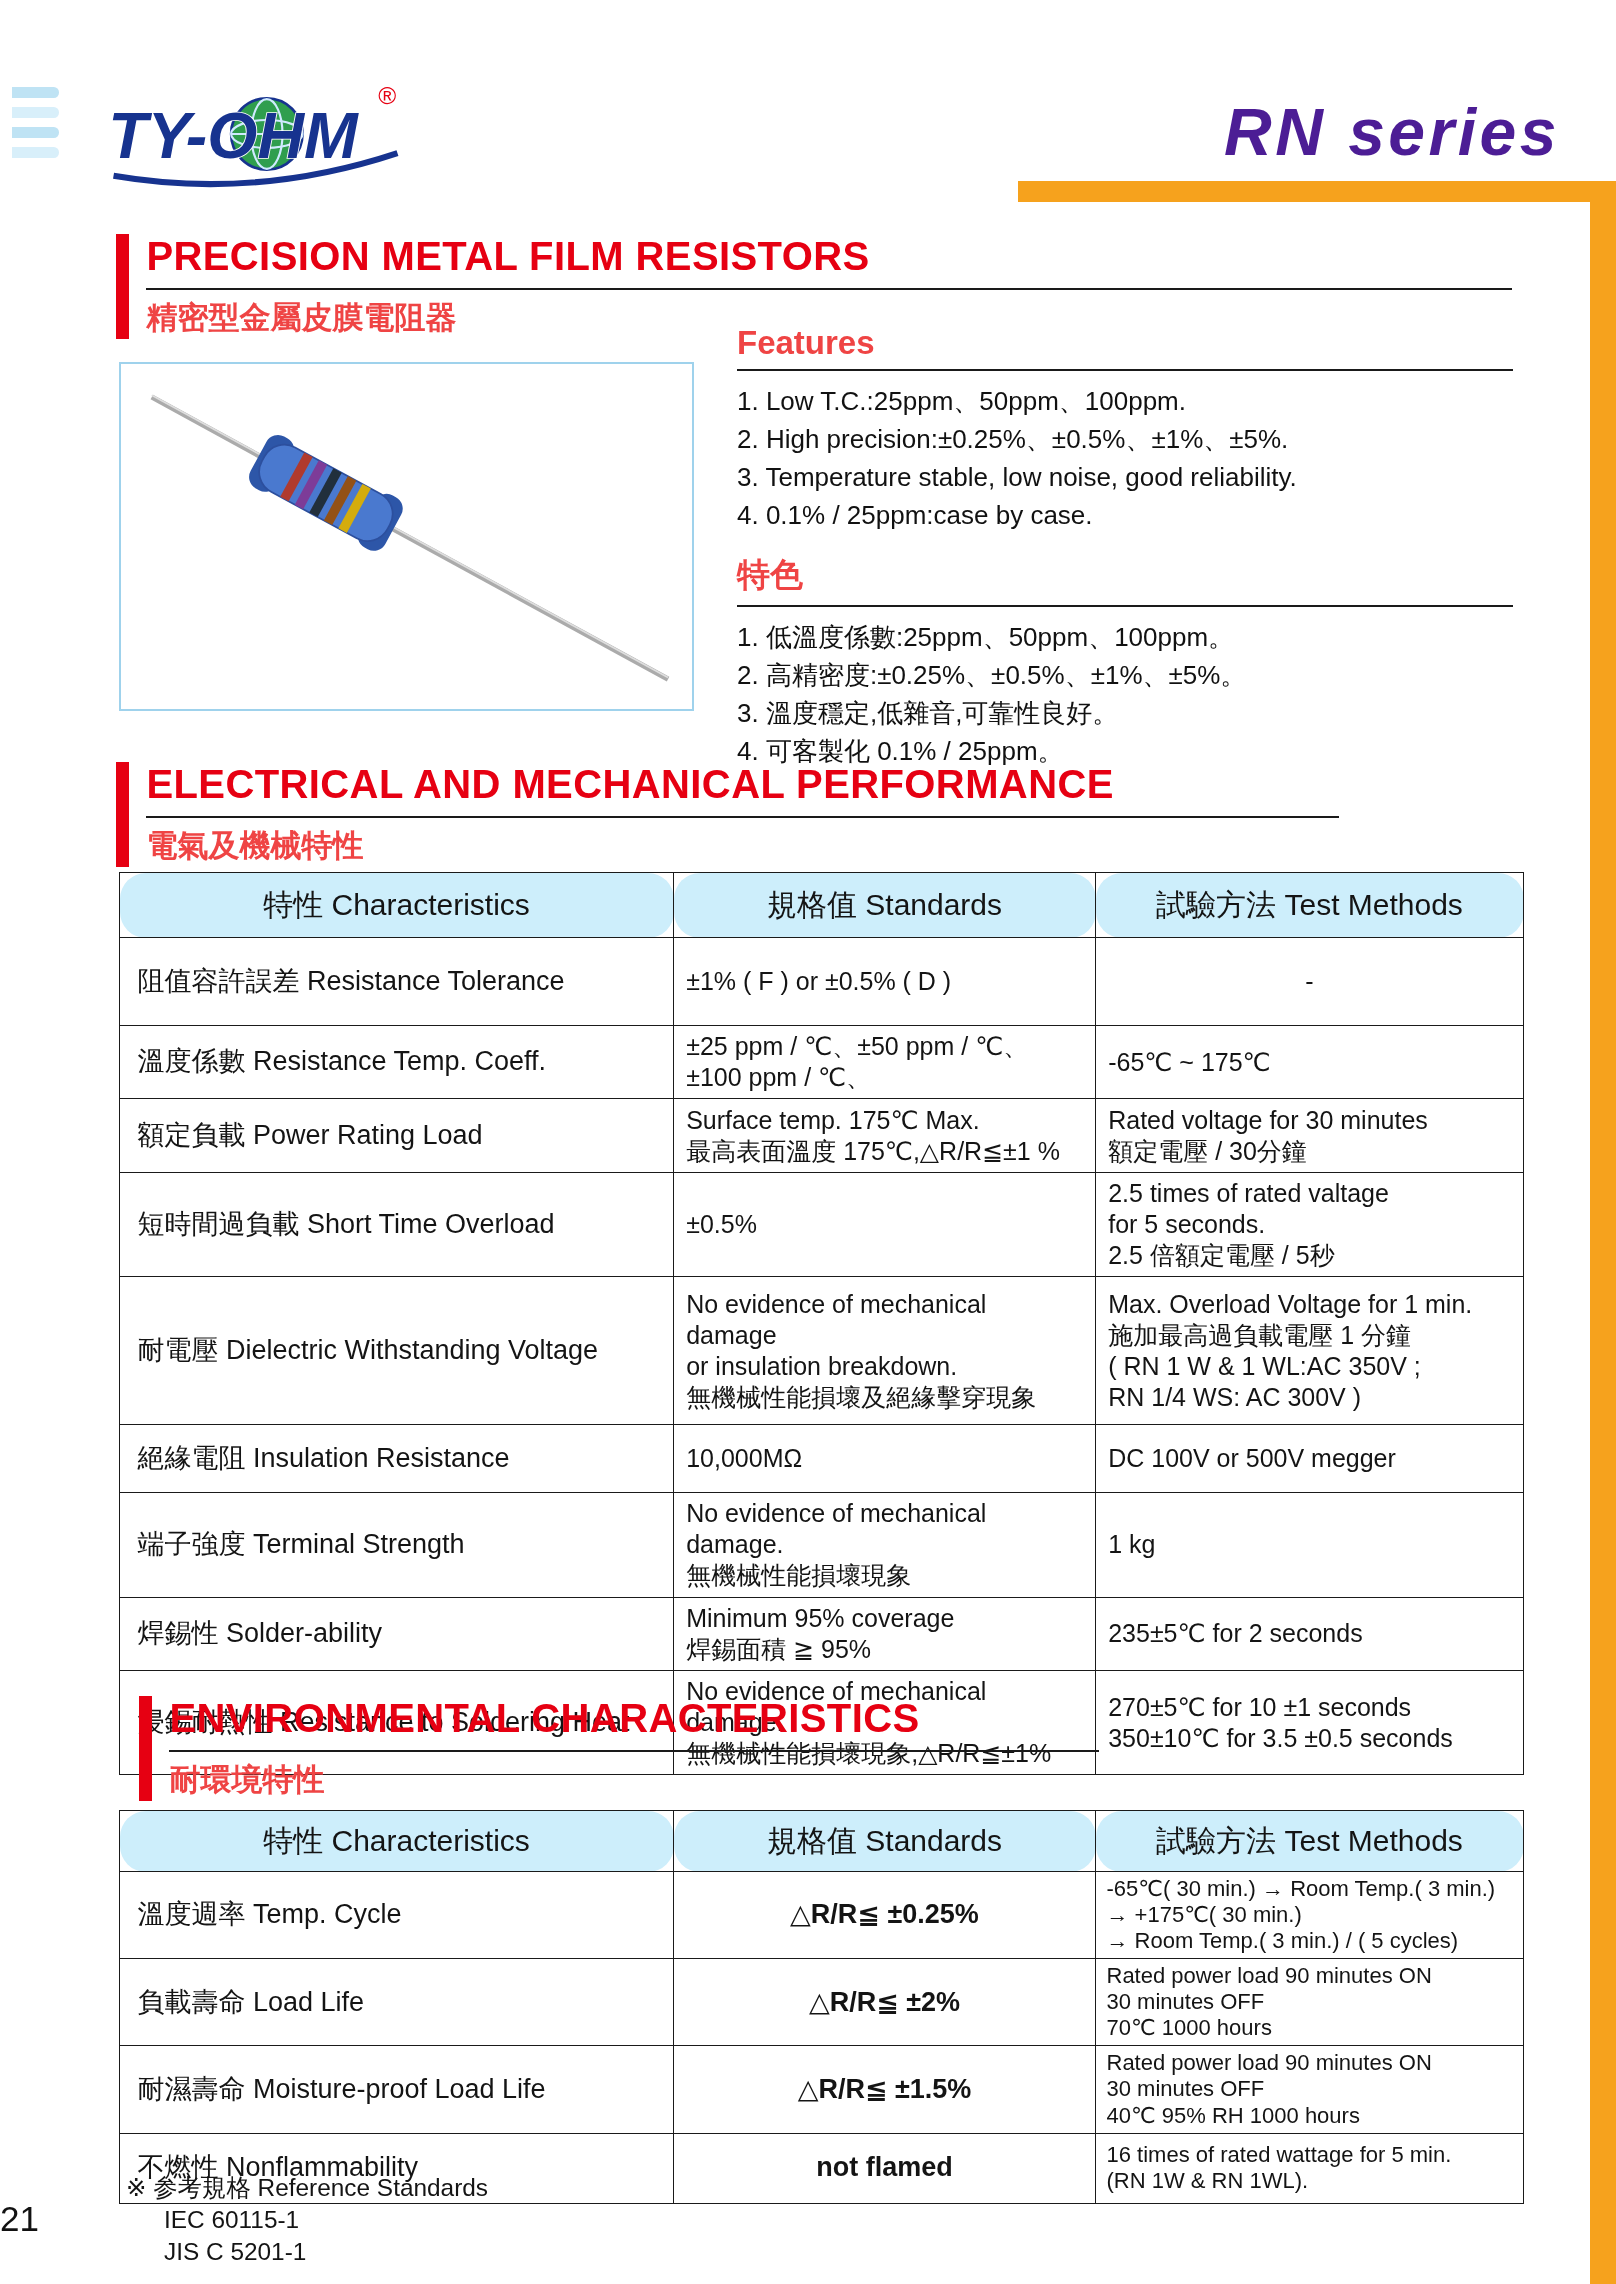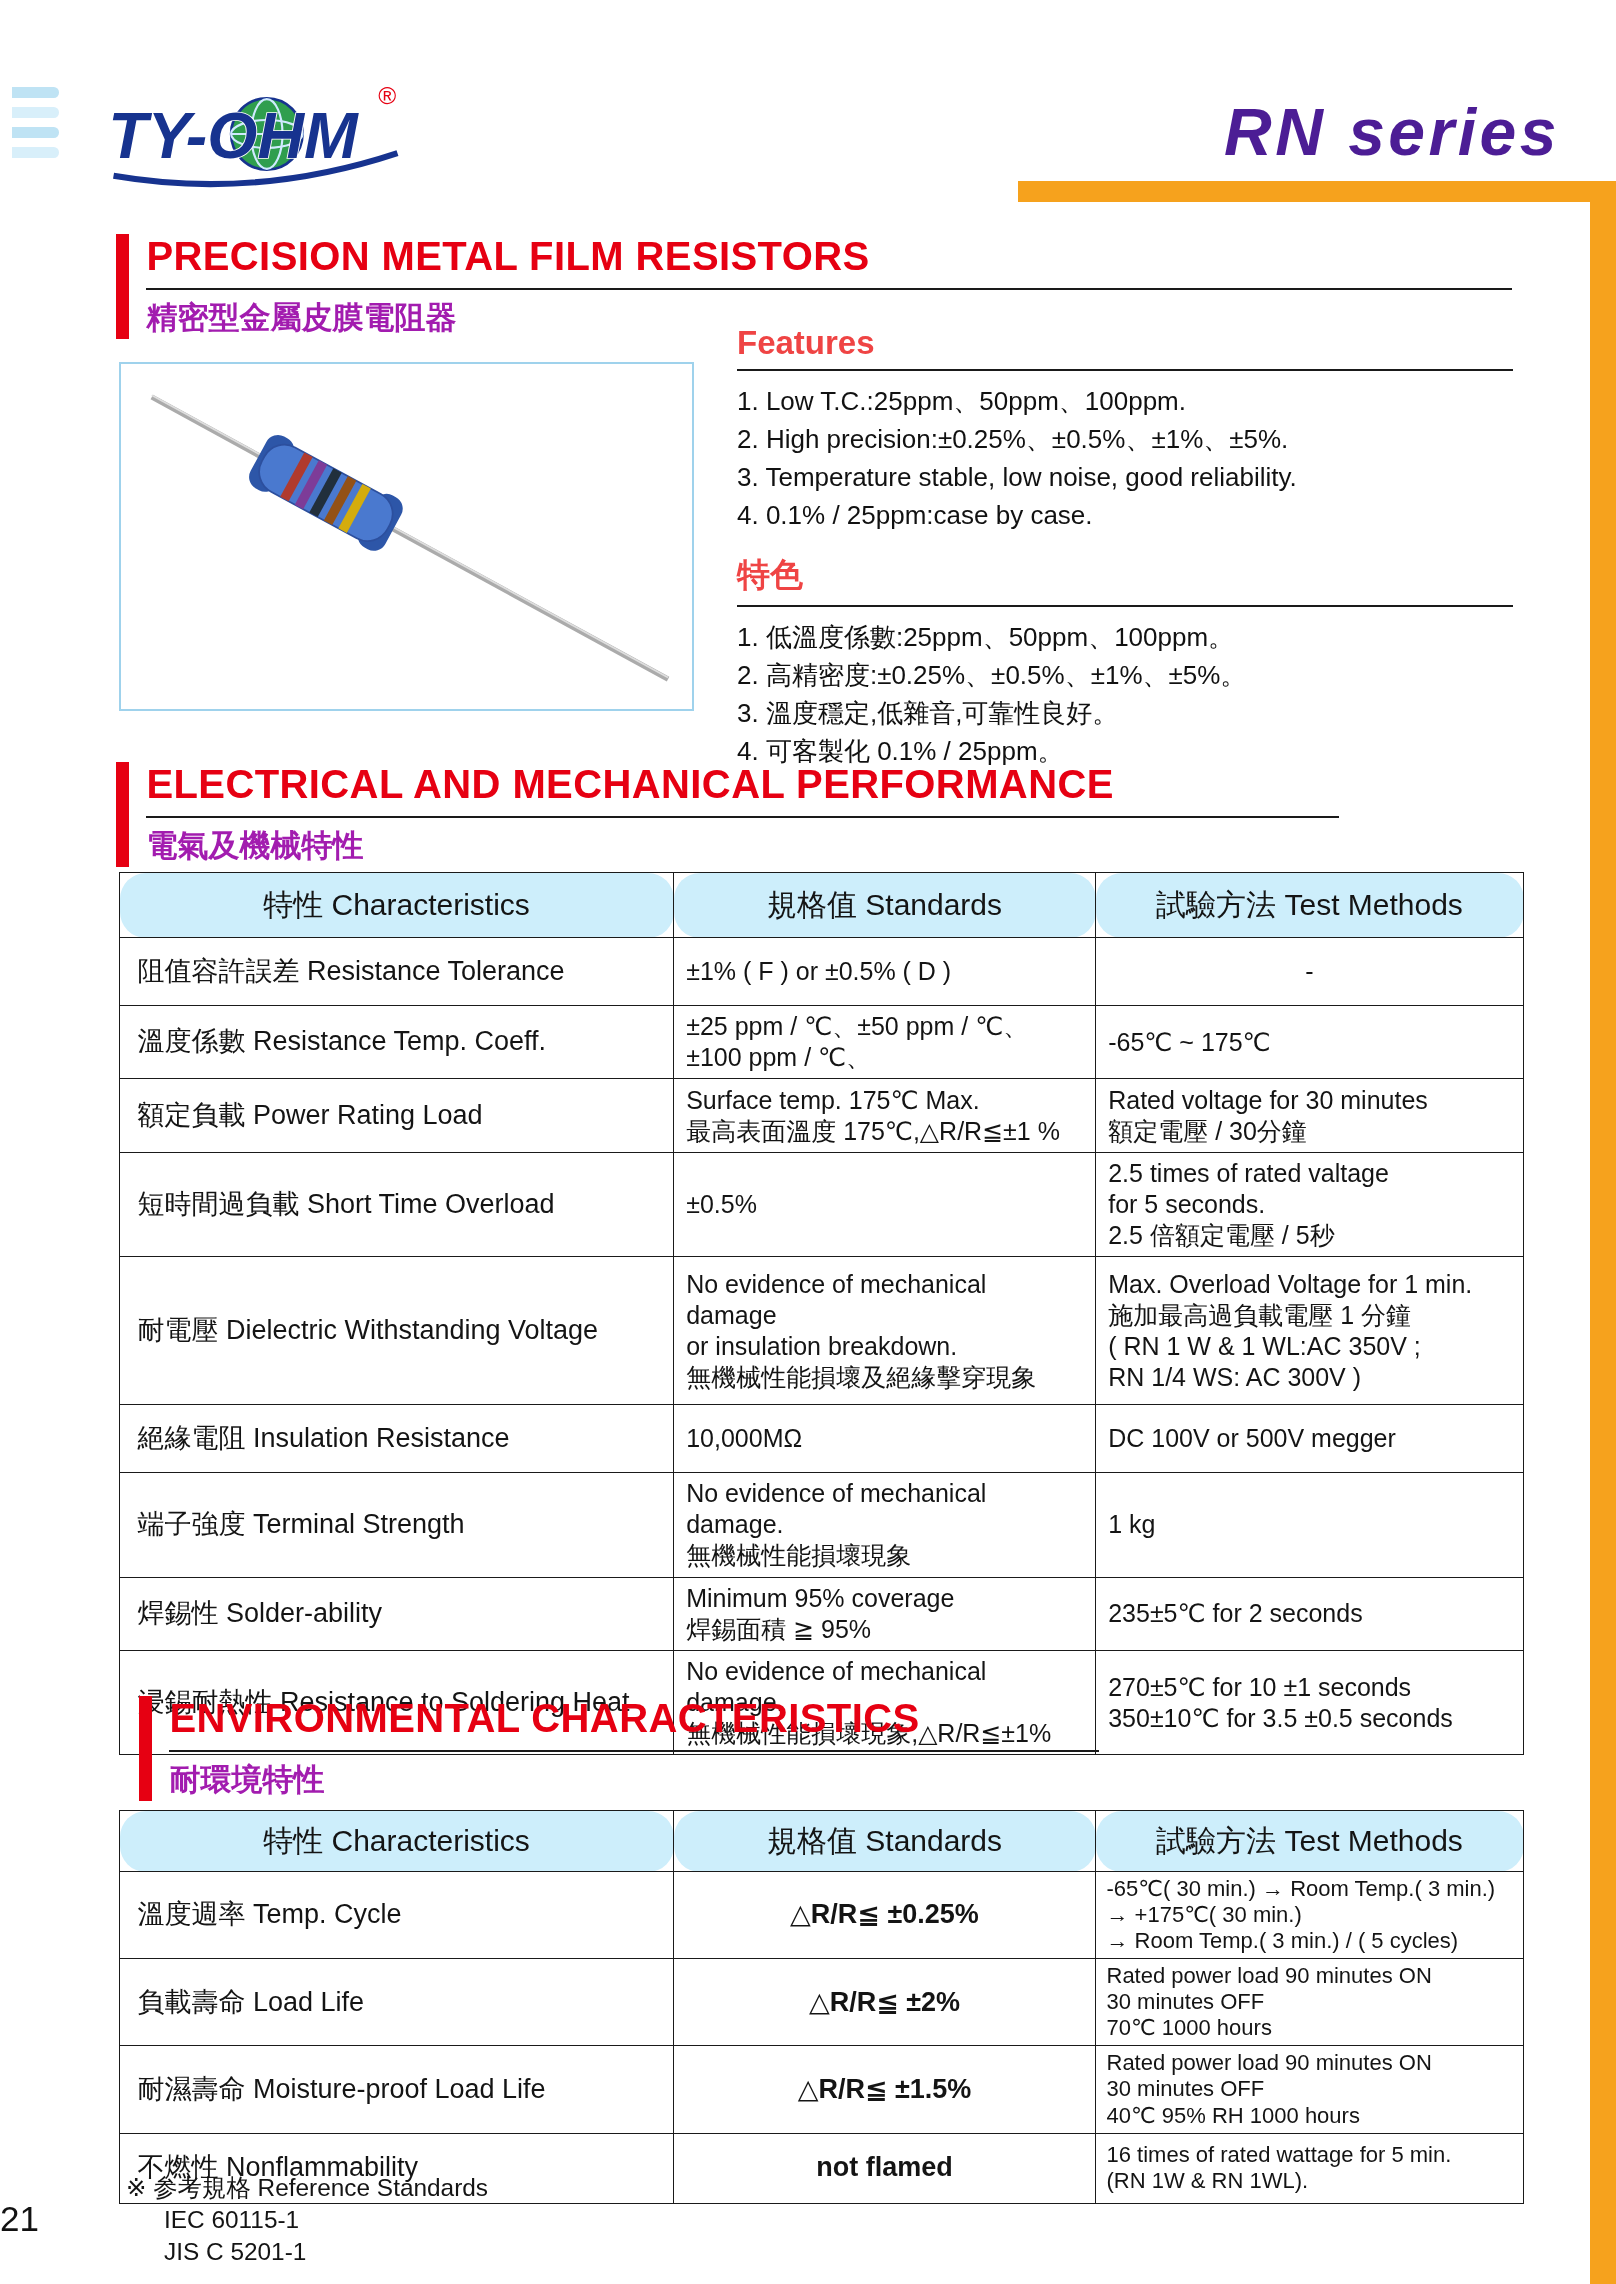--- a/index.html
+++ b/index.html
@@ -24,21 +24,21 @@
     color:#4c1d95; letter-spacing:3.5px; white-space:nowrap;
   }
   .orange-rule { position:absolute; left:1018px; top:181px; width:598px; height:21px; background:#f6a21d; }
   .right-bar { position:absolute; right:0; top:181px; width:26px; bottom:0; background:#f6a21d; }
 
   
   .sec { position:absolute; left:116px; display:flex; }
   .redbar { width:13px; background:#e60012; margin-right:17.4px; }
   .sec-en { font-size:40px; font-weight:bold; color:#e60012; letter-spacing:0.4px;
             border-bottom:2.6px solid #1a1a1a; padding-bottom:8.7px; }
-  .sec-zh { font-size:31px; font-weight:bold; color:#a21caf; margin-top:7px; }
+  .sec-zh { font-size:31px; font-weight:bold; color:#ef4444; margin-top:7px; }
   .w1 .sec-en { width:1366px; }
   .w2 .sec-en { width:1193px; }
   .w3 .sec-en { width:930px; }
 
   
   .resistor-box { position:absolute; left:119px; top:362px; width:575px; height:349px;
                   border:2.6px solid #9fd2ec; background:#fff; box-sizing:border-box; }
 
   
   .features { position:absolute; left:737px; top:324px; width:776px; }
@@ -150,21 +150,21 @@
         <col style="width:428px">
       </colgroup>
     <thead>
       <tr style="height:65px">
         <th>特性  Characteristics</th>
         <th>規格值  Standards</th>
         <th>試驗方法  Test Methods</th>
       </tr>
     </thead>
     <tbody>
-      <tr style="height:68px">
+      <tr style="height:88px">
         <td class="c1">阻值容許誤差  Resistance Tolerance</td>
         <td class="c2">±1% ( F ) or ±0.5% ( D )</td>
         <td class="c3 center">-</td>
       </tr>
       <tr style="height:70px">
         <td class="c1">溫度係數  Resistance Temp. Coeff.</td>
         <td class="c2">±25 ppm / ℃、±50 ppm / ℃、
 ±100 ppm / ℃、</td>
         <td class="c3">-65℃ ~ 175℃</td>
       </tr>

